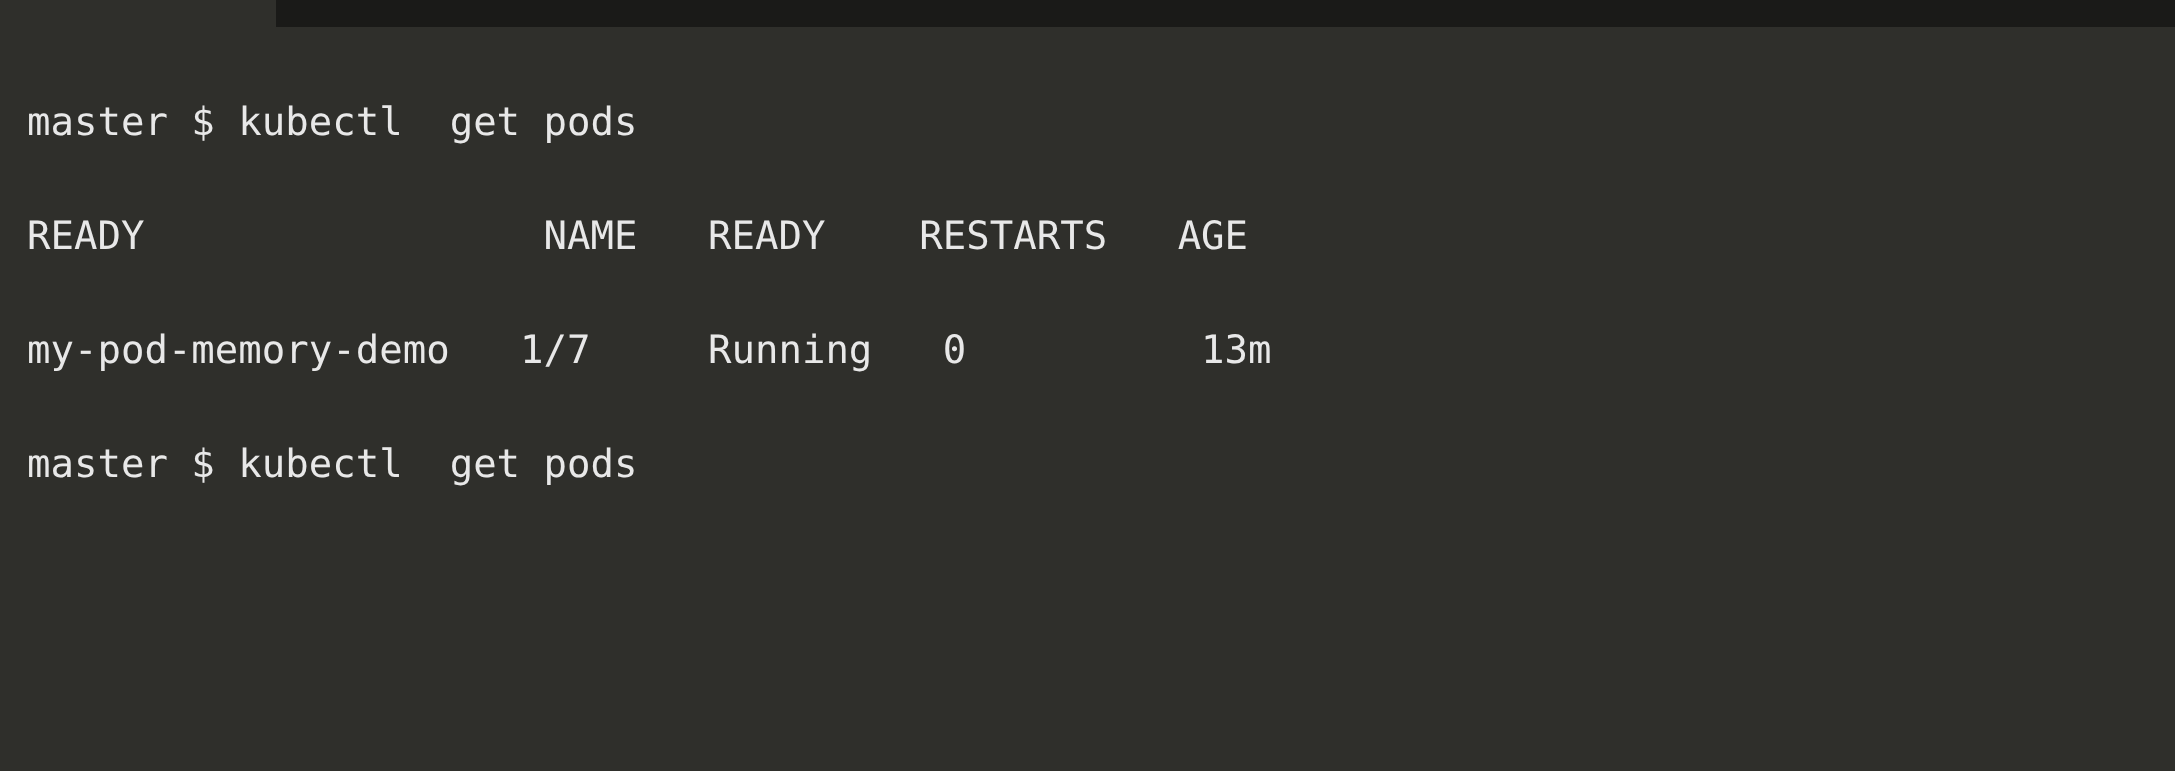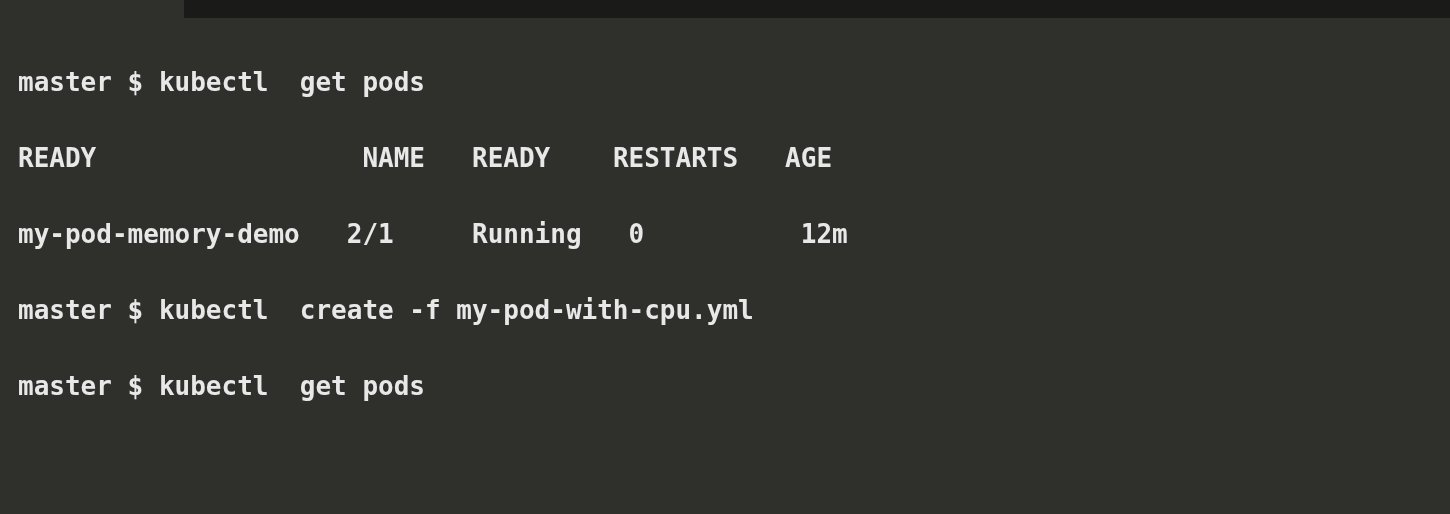--- a/index.html
+++ b/index.html
@@ -24,31 +24,30 @@
       top: 0;
       left: 0;
       width: 184px;
       height: 18px;
       background: #2f2f2b;
     }
     .terminal {
       padding: 8px 18px 0 18px;
       white-space: pre;
     }
-    .line { display: block; font-weight: bold; }
+    .line { display: block; }
   </style>
 </head>
 <body>
 
 <div class="top-bar"></div>
 <div class="tab-stub"></div>
 
 <div class="terminal">
 <span class="line"><span>master $</span> <span>kubectl  get pods</span></span>
 <span class="line"><span>READY</span>                 <span>NAME</span>   <span>READY</span>    <span>RESTARTS</span>   <span>AGE</span></span>
-<span class="line"><span>my-pod-memory-demo</span>   <span>2/1</span>     <span>Running</span>   <span>0</span>          <span>12m</span></span>
-<span class="line"><span>master $</span> <span>kubectl  create -f my-pod-with-cpu.yml</span></span>
+<span class="line"><span>my-pod-memory-demo</span>   <span>1/7</span>     <span>Running</span>   <span>0</span>          <span>13m</span></span>
 <span class="line"><span>master $</span> <span>kubectl  get pods</span></span>
 
 
 
 
 </div>
 
 </body></html>

